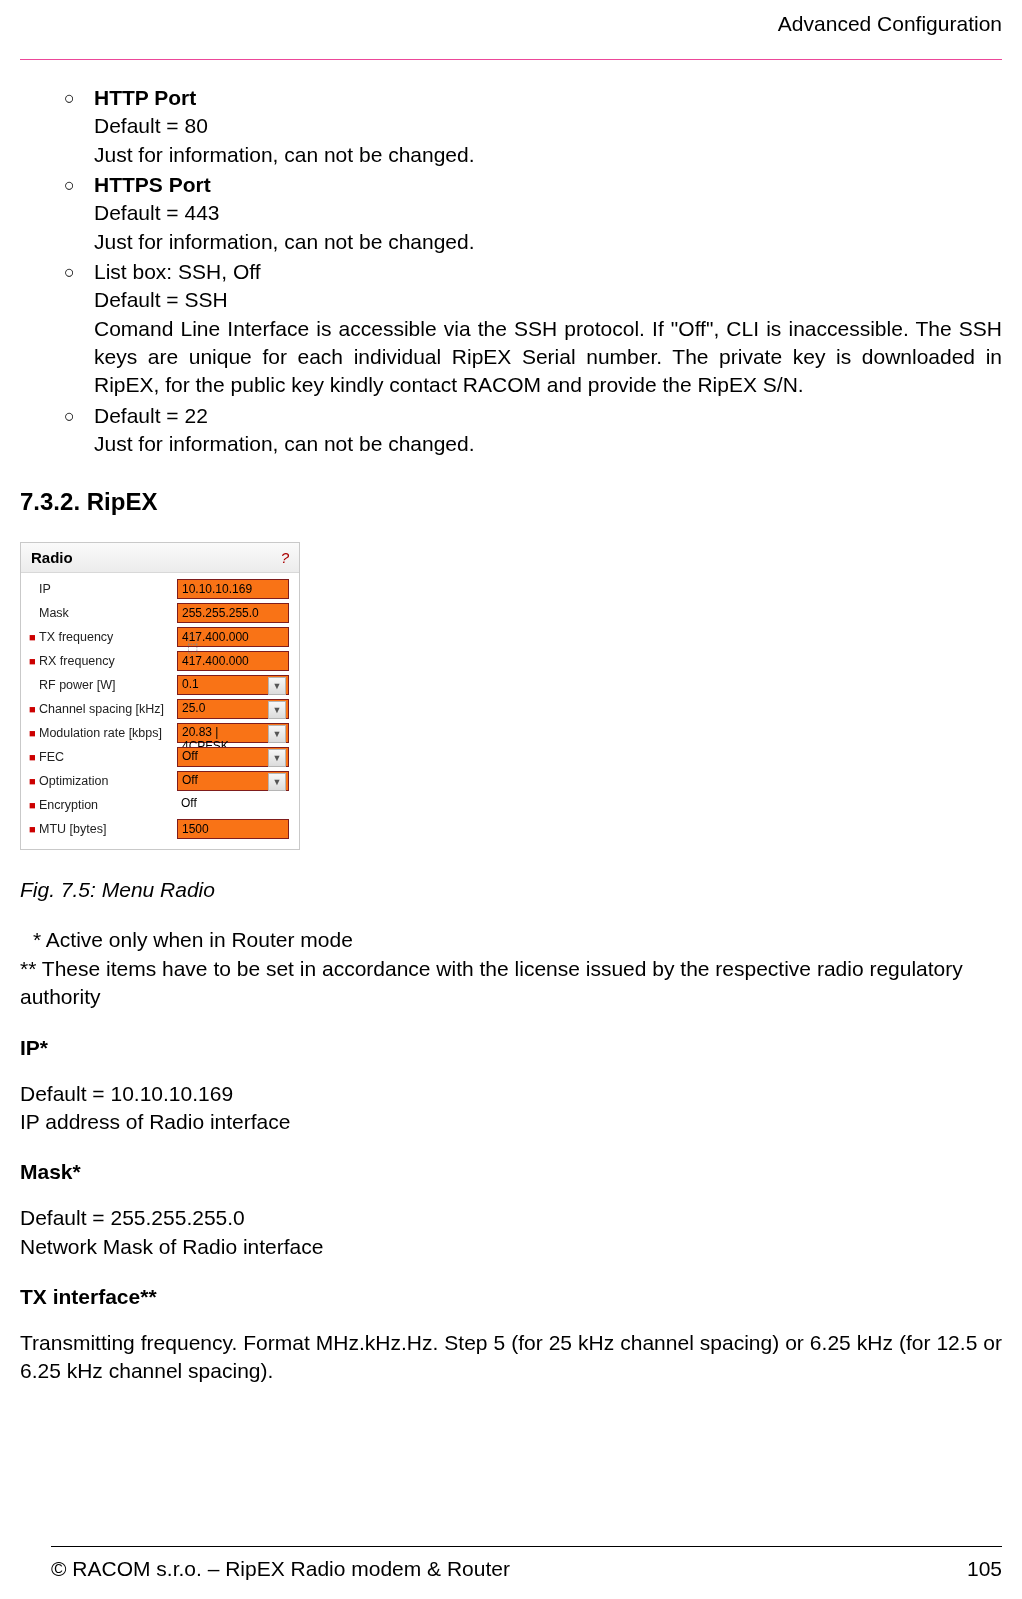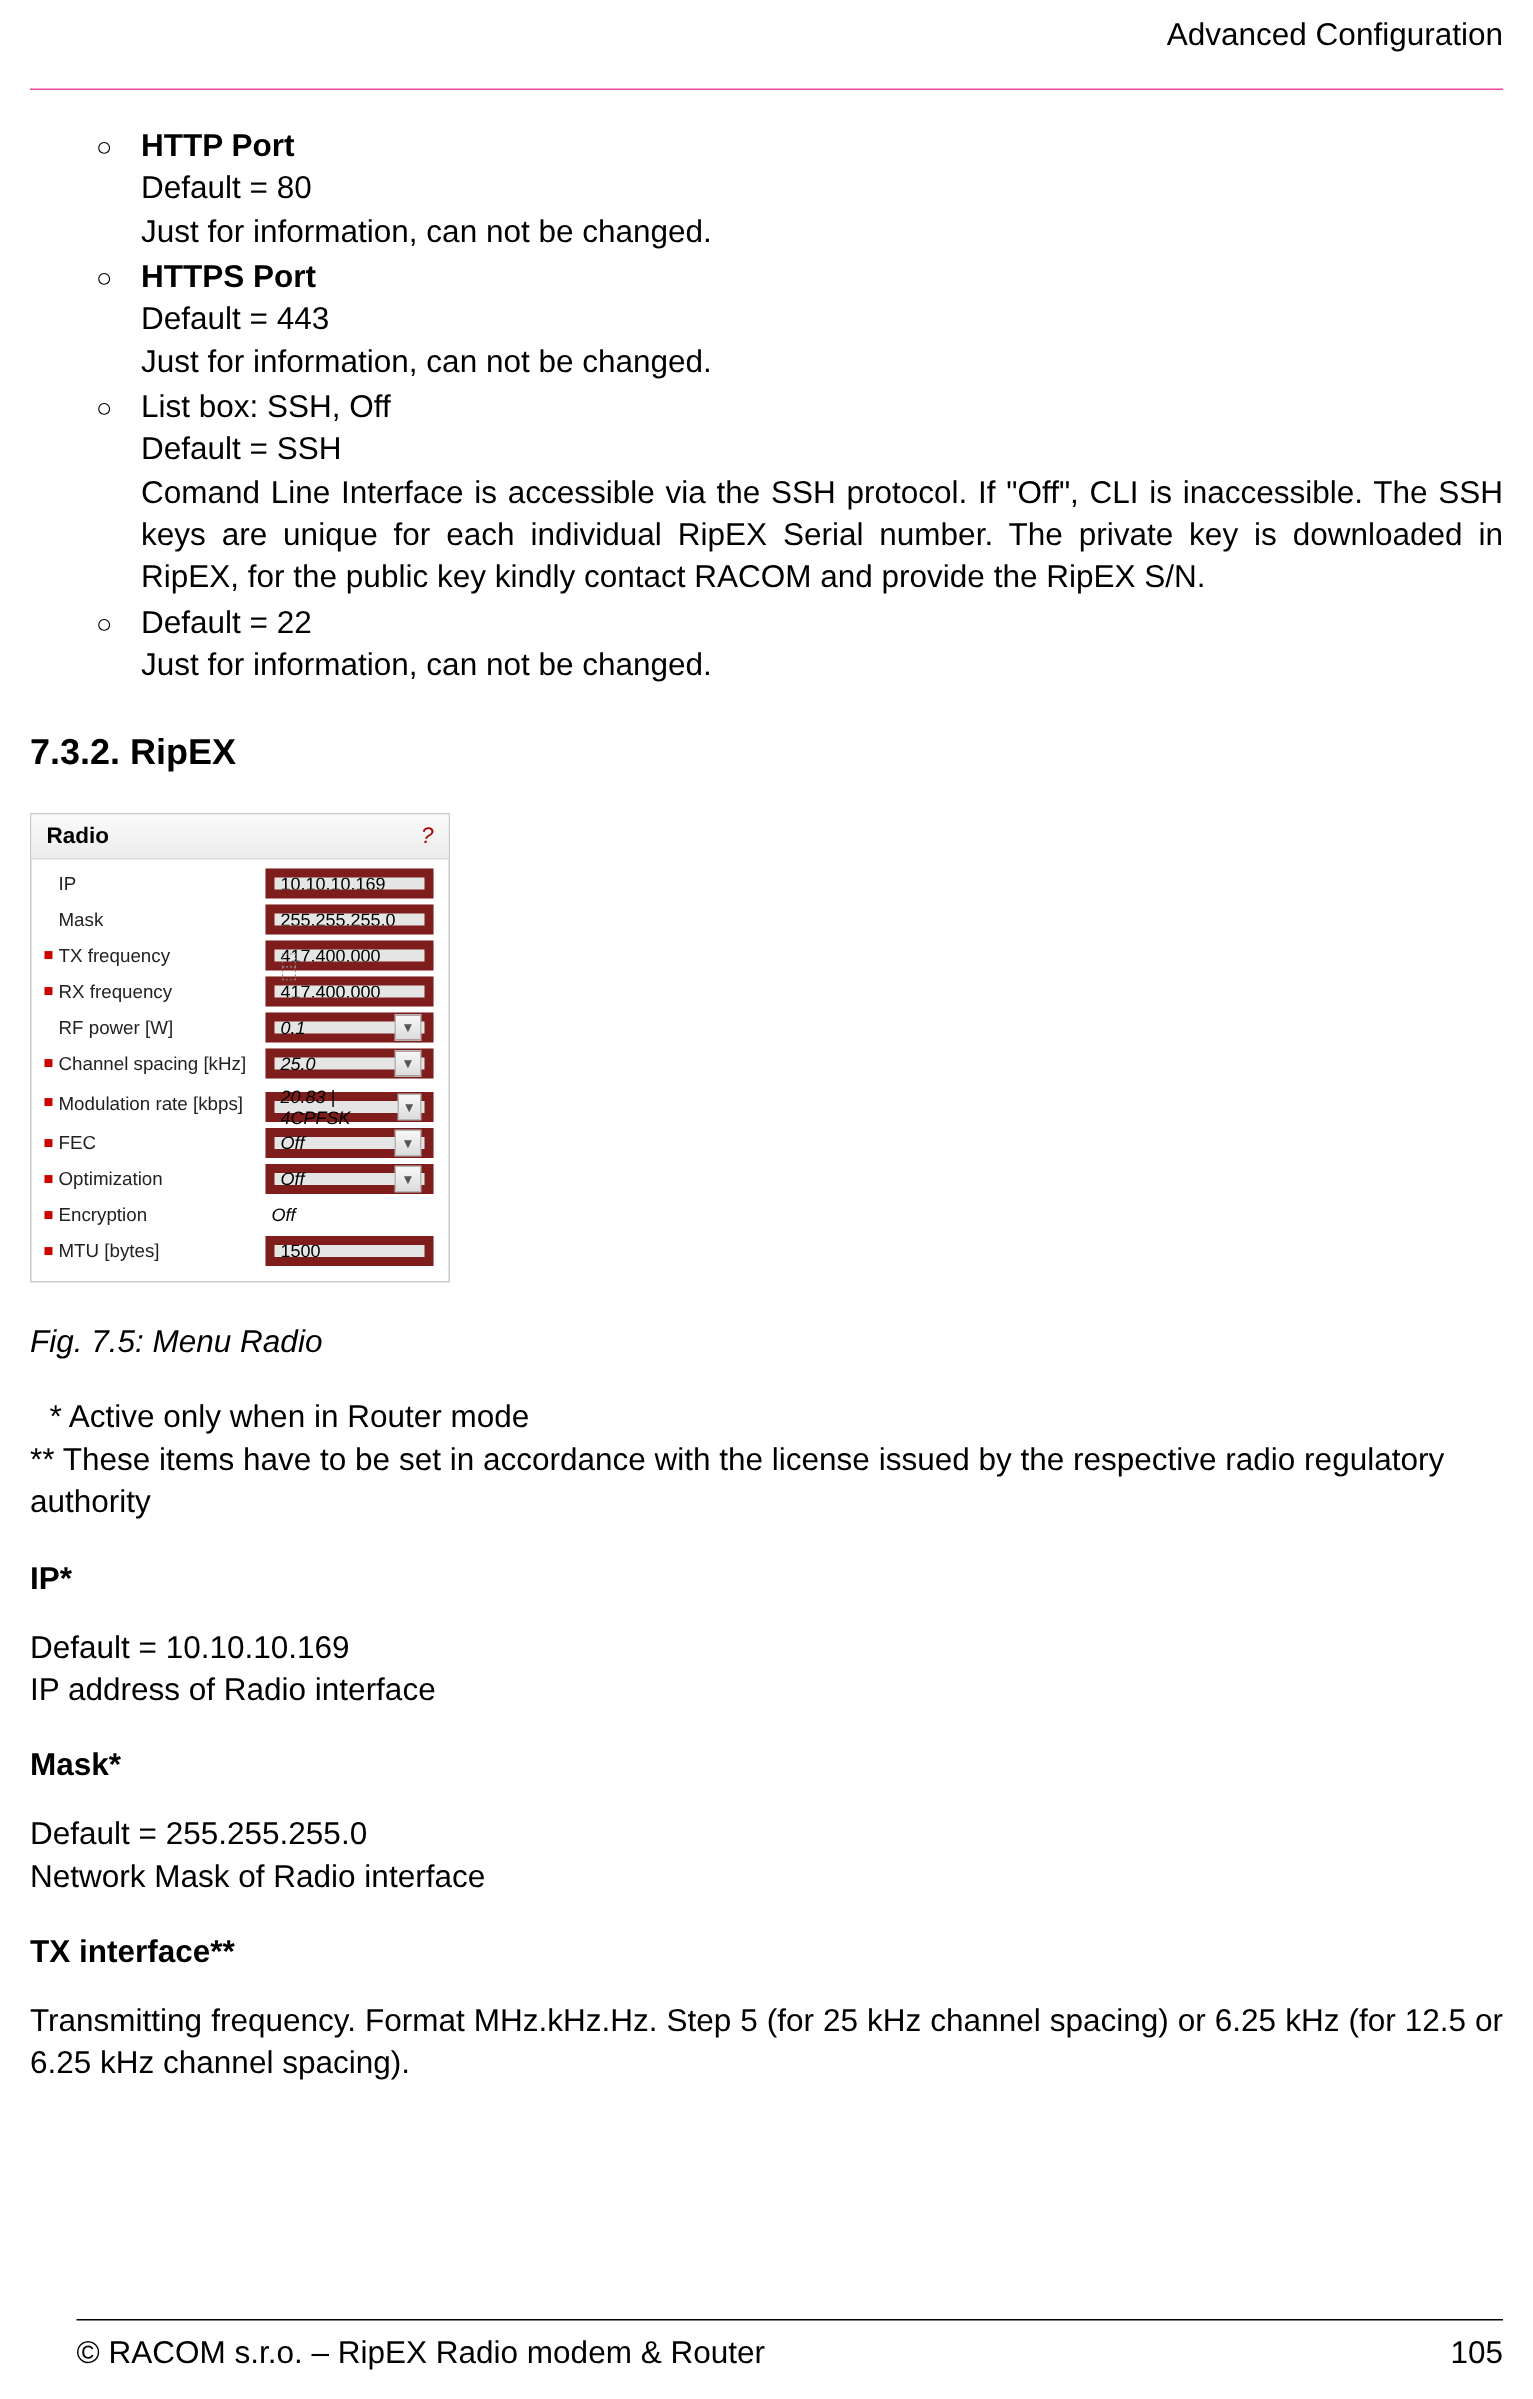--- a/index.html
+++ b/index.html
@@ -99,33 +99,31 @@
     font-size: 12.5px;
     color: #222;
   }
   .r-row .val {
     flex: 1;
   }
   .r-row input[type="text"],
   .r-row .select-box {
     width: 112px;
     box-sizing: border-box;
-    border: 6px solid #7f1d1d;
-    background: #e5e5e5;
+    border: 1px solid #7f1d1d;
+    background: #f97316;
     font-size: 12px;
     height: 20px;
     padding: 1px 4px;
     font-family: inherit;
   }
   .r-row .select-box {
     display: inline-flex;
-    align-items: center;
     justify-content: space-between;
     padding-right: 2px;
-    font-style: italic;
   }
   .r-row .select-box .arrow {
     width: 16px;
     height: 16px;
     display: inline-flex;
     align-items: center;
     justify-content: center;
     background: linear-gradient(#f7f7f7,#dcdcdc);
     border: 1px solid #b5b5b5;
     font-size: 9px;

